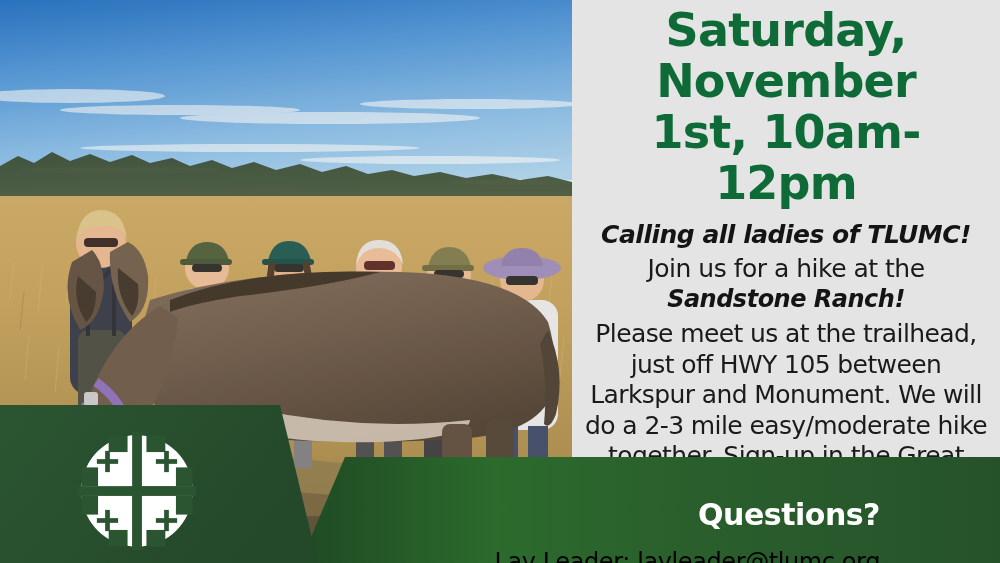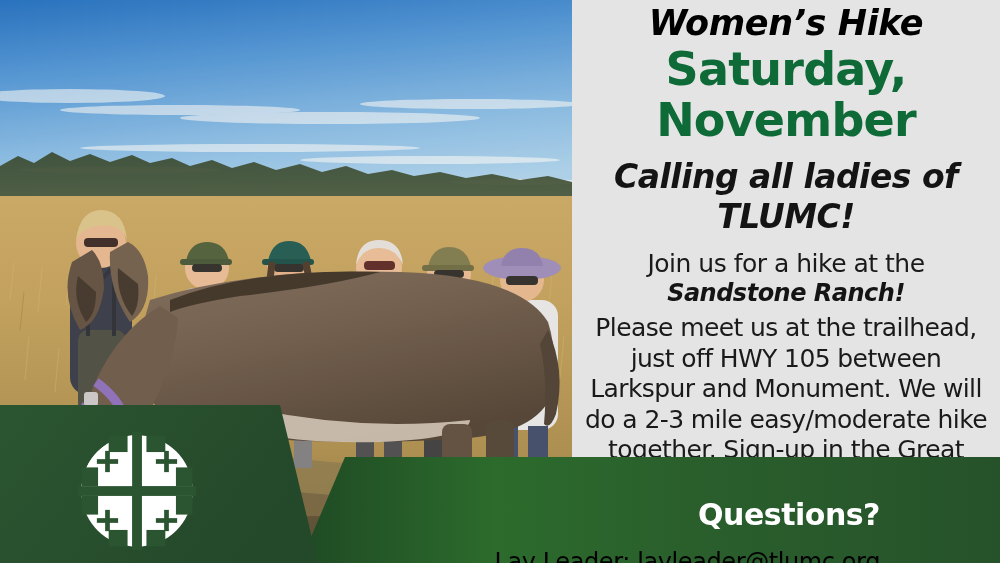--- a/index.html
+++ b/index.html
@@ -59,35 +59,35 @@
     color: #0E6B37;
     line-height: 1.1;
     letter-spacing: -0.8px;
     margin-top: 1px;
   }
 
   .lede {
     font-family: "DejaVu Sans", sans-serif;
     font-weight: bold;
     font-style: italic;
-    font-size: 33px;
+    font-size: 25px;
     color: #141414;
     line-height: 1.2;
     margin-top: 12px;
     letter-spacing: -0.5px;
   }
 
   .body-line {
     font-family: "DejaVu Sans", sans-serif;
     font-size: 25px;
     color: #1a1a1a;
     line-height: 1.22;
     letter-spacing: -0.5px;
   }
-  .body-line.tight { margin-top: 12px; }
+  .body-line.tight { margin-top: 4px; }
 
   .ranch {
     font-family: "DejaVu Sans", sans-serif;
     font-weight: bold;
     font-style: italic;
     font-size: 24px;
     color: #141414;
     line-height: 1.22;
     letter-spacing: -0.5px;
   }
@@ -364,22 +364,22 @@
         <path d="M58 486 Q 28 498 0 508" stroke="#7FA8C8" stroke-width="5" fill="none"></path>
 
         <path d="M548 330 Q 566 370 556 414 Q 550 430 544 424 Q 548 380 540 344 Z" fill="#4A4036"></path>
       </g>
 
       <rect x="0" y="0" width="572" height="563" fill="#FFB347" opacity="0.05"></rect>
     </svg>
   </div>
 
   <div class="text-panel">
-    <div class="title-main">Women’s Hike</div>
     <div class="title-date">Saturday, November</div>
+    <div class="title-date">1st, 10am-12pm</div>
 
     <div class="lede">Calling all ladies of TLUMC!</div>
     <div class="body-line tight">Join us for a hike at the</div>
     <div class="ranch">Sandstone Ranch!</div>
     <div class="body-para">Please meet us at the trailhead, just off HWY 105 between Larkspur and Monument. We will do a 2-3 mile easy/moderate hike together. Sign-up in the Great Room or just show up!</div>
   </div>
 
   <div class="green-layer">
     <svg width="1000" height="563" viewBox="0 0 1000 563">
       <defs>

